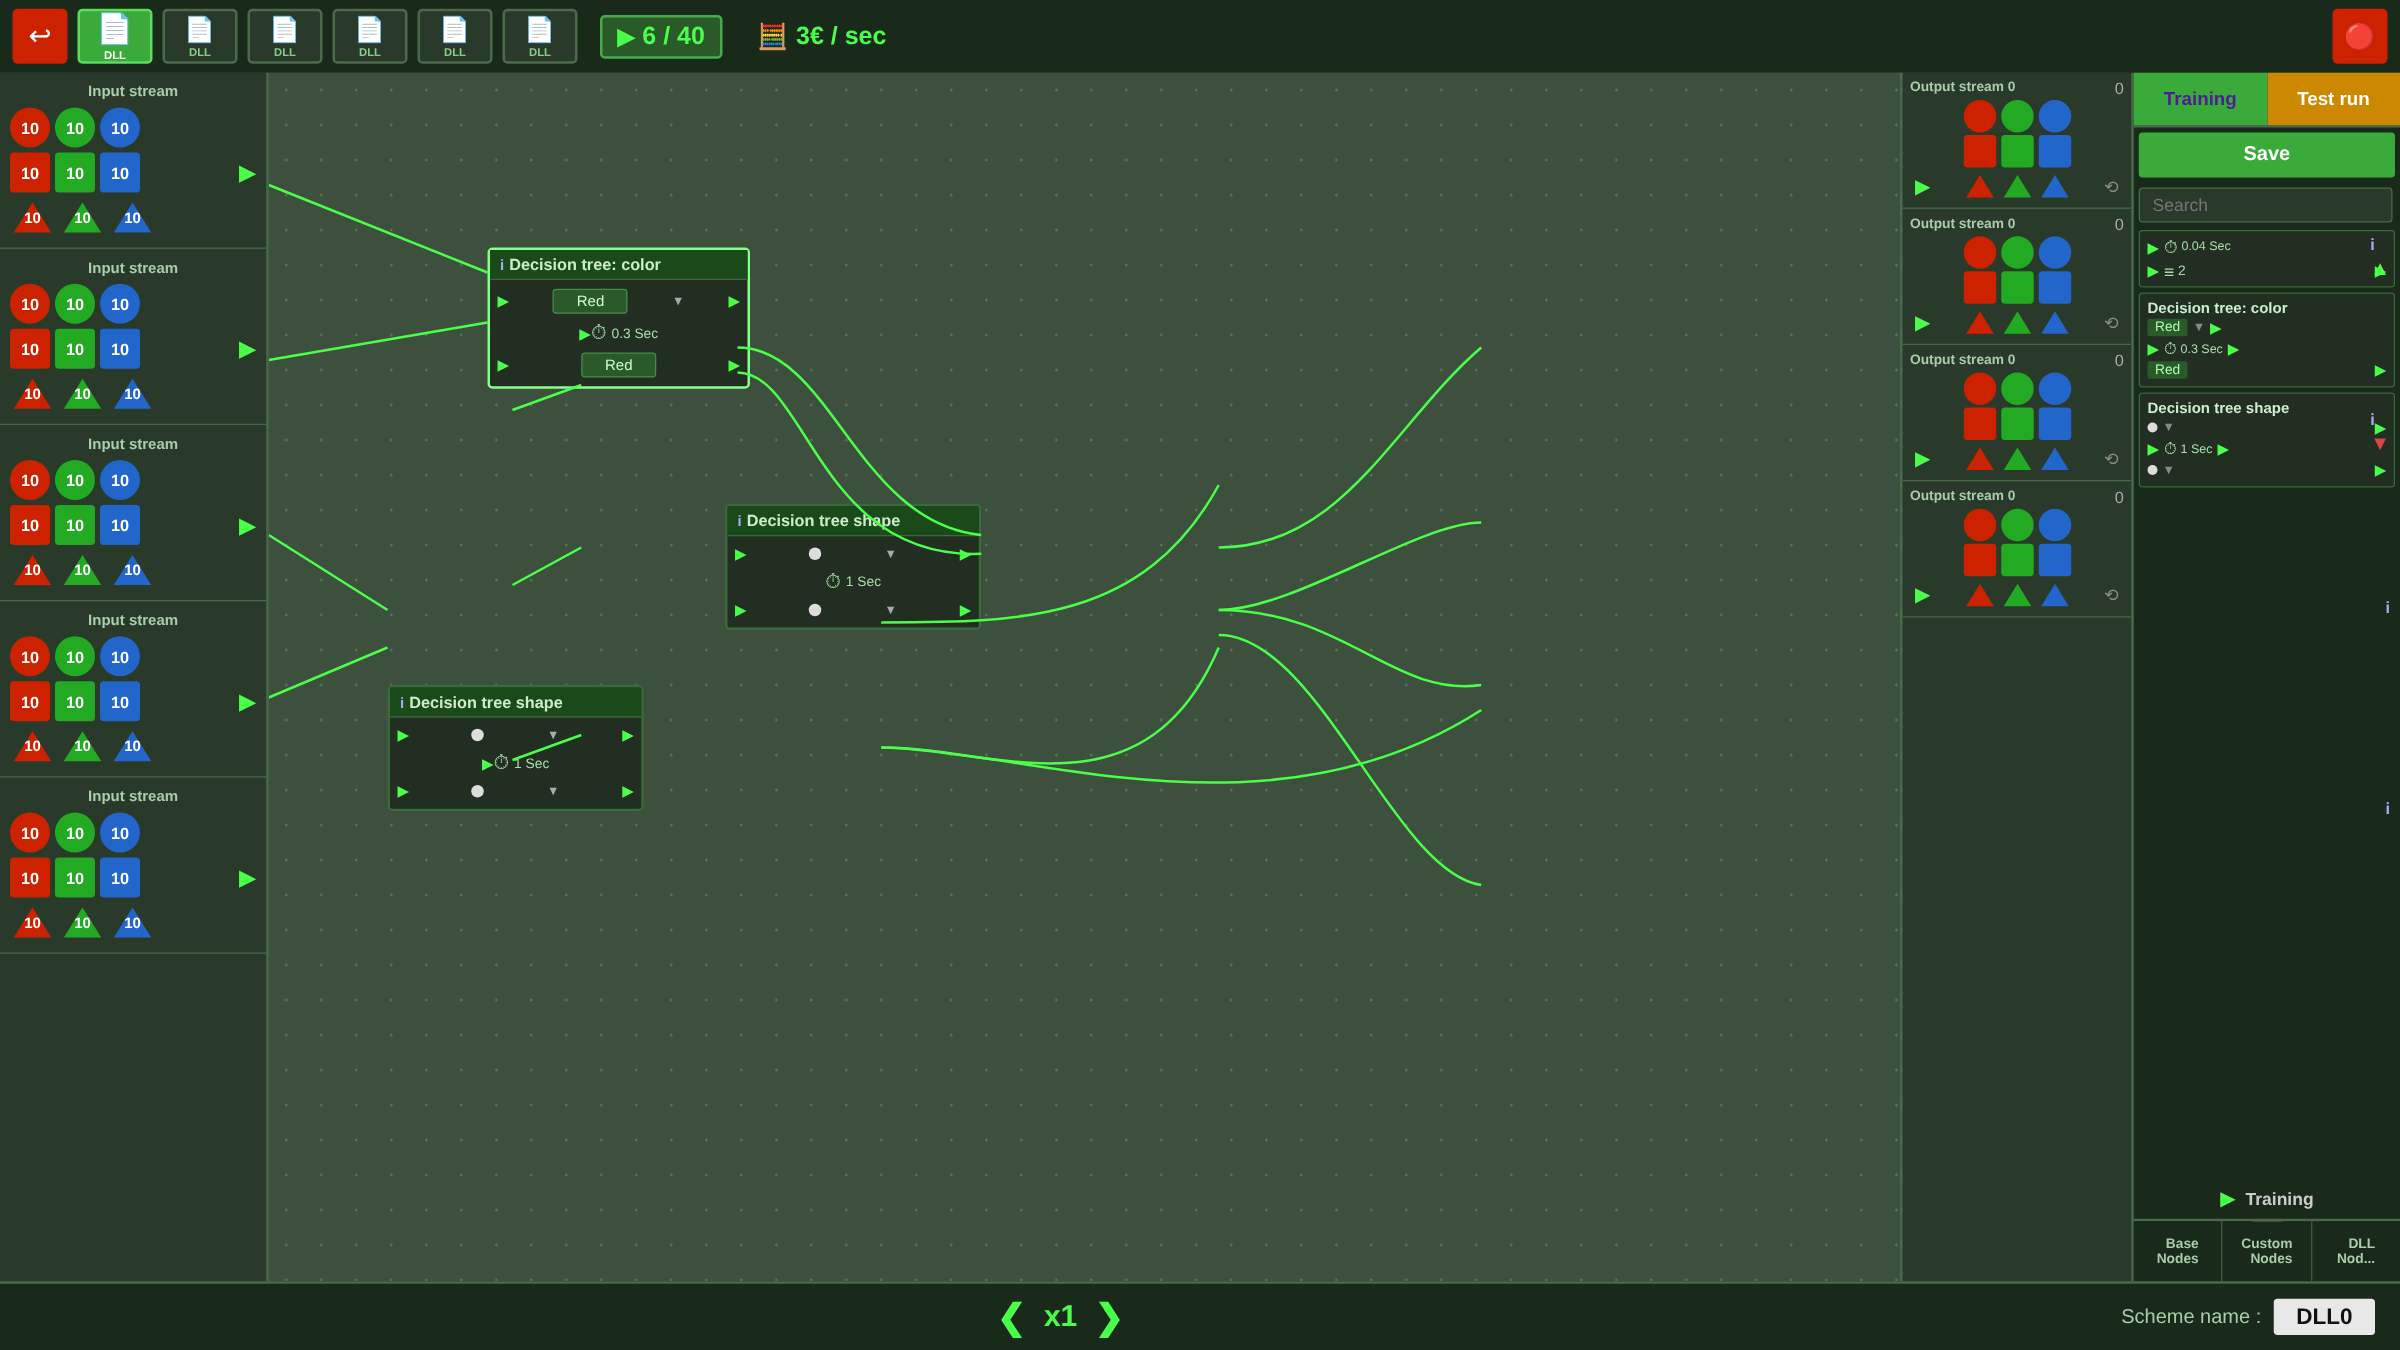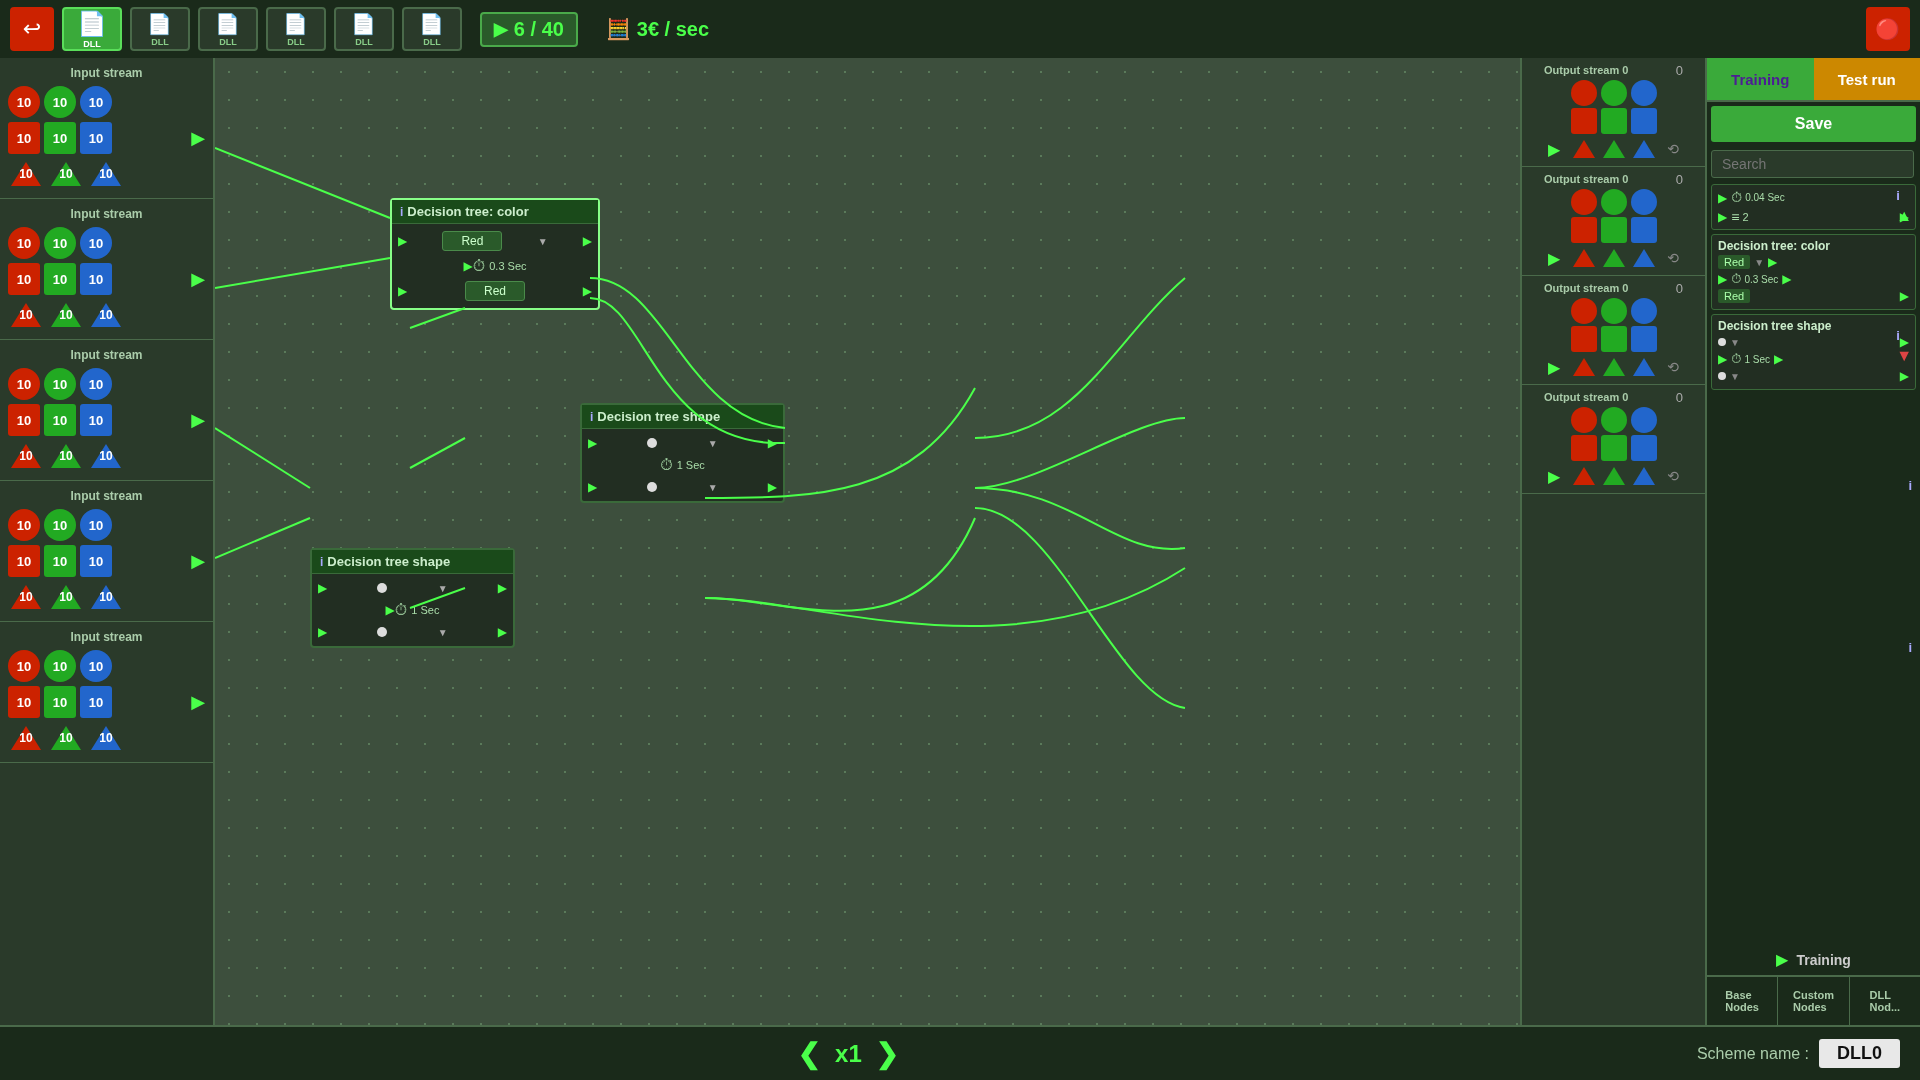--- a/index.html
+++ b/index.html
@@ -186,21 +186,21 @@
       right: 215px;
       width: 185px;
       bottom: 55px;
       background: #2a3a2a;
       border-left: 2px solid #4a6a4a;
       z-index: 50;
       overflow-y: auto;
     }
     .output-section {
       border-bottom: 1px solid #4a6a4a;
-      padding: 4px 22px;
+      padding: 4px 6px;
     }
     .output-title {
       font-size: 11px;
       color: #aaccaa;
       font-weight: bold;
       text-align: center;
       padding: 2px 0;
     }
     .output-count {
       color: #aaaaaa;
@@ -435,21 +435,21 @@
     }
     .rp-bottom-tab {
       flex: 1;
       display: flex; align-items: center; justify-content: center;
       font-size: 11px;
       color: #aaccaa;
       font-weight: bold;
       background: #1a2a1a;
       border-right: 1px solid #4a6a4a;
       cursor: pointer;
-      text-align: left;
+      text-align: right;
     }
     .rp-bottom-tab:last-child { border-right: none; }
 
     .canvas-node-area {
       position: absolute;
       top: 0; left: 0; width: 100%; height: 100%;
     }
 
     
     .node-card.selected {

